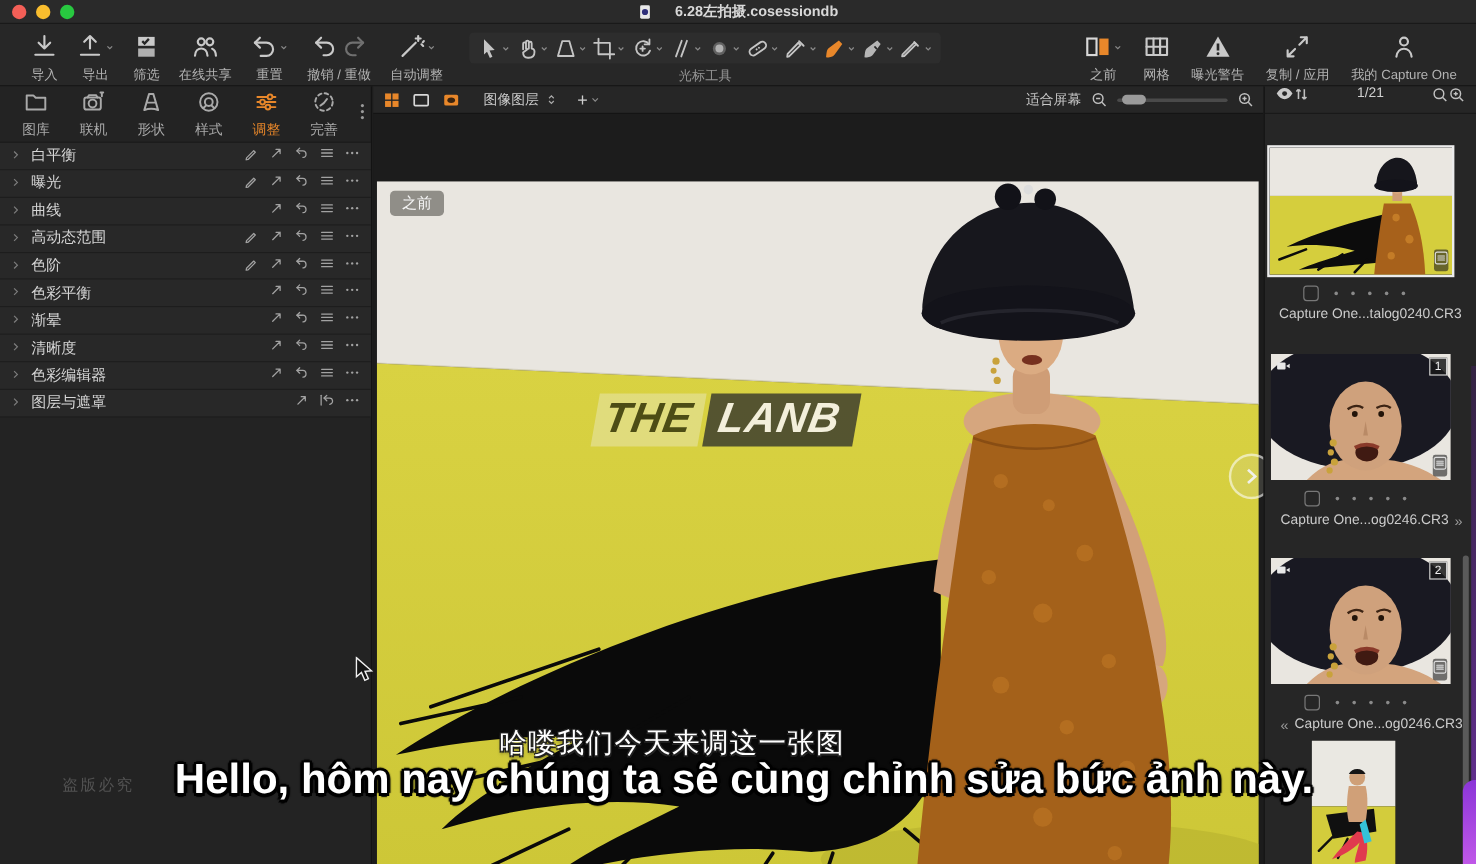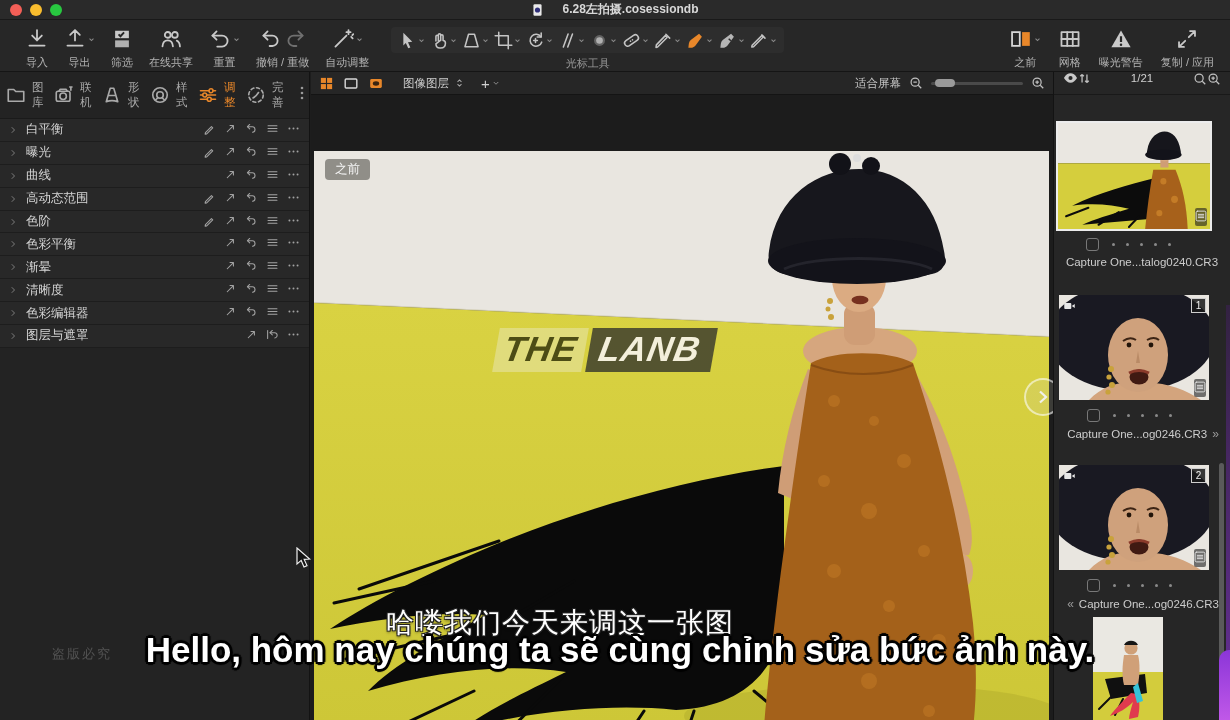--- a/index.html
+++ b/index.html
@@ -29,21 +29,21 @@
   .chev{color:#8a8a8a;}
   .tb-center{display:flex;flex-direction:column;align-items:center;margin-left:22px;padding-top:7px;}
   .ctools{display:flex;align-items:center;gap:3px;height:26px;background:#2d2d2d;border-radius:4px;padding:0 6px;}
   .ctool{display:flex;align-items:center;gap:1px;color:#c4c4c4;padding:2px 1px;}
   .ctool.sel{color:#e8872a;}
   .ctools-label{font-size:11px;color:#969696;margin-top:3px;}
 
   
   .left-panel{position:absolute;left:0;top:72px;width:310px;bottom:0;background:#232323;border-right:1px solid #131313;}
   .tabs{height:46px;display:flex;align-items:center;gap:0;padding:0 6px;}
-  .tab{flex:0 0 48px;display:flex;flex-direction:row;align-items:center;gap:6px;color:#a9a9a9;}
+  .tab{flex:0 0 48px;display:flex;flex-direction:column;align-items:center;gap:6px;color:#a9a9a9;}
   .tab .tlab{font-size:11.5px;}
   .tab.active{color:#e8872a;}
   .tab.active .tlab{color:#e8872a;}
   .tabs-more{margin-left:auto;color:#9a9a9a;padding-right:4px;}
   .tool-list{border-top:1px solid #1a1a1a;}
   .trow{height:22.9px;display:flex;align-items:center;padding:0 9px;background:#282828;border-bottom:1px solid #1d1d1d;}
   .trow .disc{color:#7d7d7d;margin-right:9px;}
   .trow .tname{font-size:12.5px;color:#d6d6d6;}
   .trow .ricons{margin-left:auto;display:flex;align-items:center;gap:8px;color:#a2a2a2;}
 
@@ -85,21 +85,21 @@
   .tcheck{width:13px;height:13px;border:1px solid #787878;border-radius:3px;}
   .tdots{display:flex;gap:11px;margin-left:13px;}
   .tdots i{width:3px;height:3px;border-radius:50%;background:#8a8a8a;}
   .tcap{margin-top:5px;font-size:11.5px;color:#cccccc;text-align:center;white-space:nowrap;display:flex;justify-content:center;gap:5px;align-items:center;}
   .tcap .vtog{color:#9a9a9a;font-size:12px;}
   .fs-scrollbar{position:absolute;right:6px;top:368px;width:5px;height:205px;background:#5a5a5a;border-radius:3px;}
   .purple-strip{position:absolute;right:0;top:210px;width:4px;bottom:0;background:linear-gradient(#3a2050,#8b35d8);opacity:.65;}
   .purple-blob{position:absolute;right:0;bottom:0;width:11px;height:70px;border-radius:10px 0 0 0;background:linear-gradient(180deg,#8b35d8,#c058e8);}
 
   
-  .sub-zh{position:absolute;left:0;top:604px;width:1120px;text-align:center;font-size:28px;color:#fff;letter-spacing:1px;
+  .sub-zh{position:absolute;left:0;top:604px;width:1120px;text-align:center;font-size:23px;color:#fff;letter-spacing:1px;
     text-shadow:-1px -1px 0 #222,1px -1px 0 #222,-1px 1px 0 #222,1px 1px 0 #222,0 2px 3px rgba(0,0,0,.6);z-index:30;}
   .sub-vi{position:absolute;left:0;top:630px;width:1240px;text-align:center;font-size:35px;font-weight:800;color:#fff;z-index:31;
     text-shadow:-2px -2px 0 #000,2px -2px 0 #000,-2px 2px 0 #000,2px 2px 0 #000,0 3px 1px #000,3px 0 1px #000,-3px 0 1px #000,0 -3px 1px #000;}
   .pirate{position:absolute;left:52px;top:645px;font-size:13px;color:#8a8a8a;opacity:.45;z-index:29;letter-spacing:2px;}
 
   .cursor{position:absolute;left:296px;top:547px;z-index:40;}
 </style>
 </head>
 <body>
 
@@ -428,20 +428,31 @@
     <div class="tb-item">
       <div class="tb-icons">
             <span class="icon ">
               <svg width="22" height="22" viewBox="0 0 16 16">
                 <path d="M9.3 6.7 13.8 2.2M13.8 2.2h-3.6M13.8 2.2v3.6" stroke="currentColor" fill="none" stroke-width="1.3" stroke-linecap="round" stroke-linejoin="round"></path>
                 <path d="M6.7 9.3 2.2 13.8M2.2 13.8h3.6M2.2 13.8v-3.6" stroke="currentColor" fill="none" stroke-width="1.3" stroke-linecap="round" stroke-linejoin="round"></path>
               </svg>
             </span>
           </div>
       <div class="tb-label">复制 / 应用</div>
+    </div>
+    <div class="tb-item">
+      <div class="tb-icons">
+            <span class="icon ">
+              <svg width="22" height="22" viewBox="0 0 16 16">
+                <circle cx="8" cy="4.8" r="2.4" stroke="currentColor" fill="none" stroke-width="1.3" stroke-linecap="round" stroke-linejoin="round"></circle>
+                <path d="M3.4 14c.4-3.2 2.4-4.8 4.6-4.8s4.2 1.6 4.6 4.8" stroke="currentColor" fill="none" stroke-width="1.3" stroke-linecap="round" stroke-linejoin="round"></path>
+              </svg>
+            </span>
+          </div>
+      <div class="tb-label">我的 Capture One</div>
     </div>
       </div>
   </div>
 
   <div class="left-panel">
     <div class="tabs" id="tabs">
   <div class="tab">
     <span class="icon ">
             <svg width="20" height="20" viewBox="0 0 16 16">
               <path d="M1.8 3.6h4.4L7.8 5.2h6.4V13H1.8z" stroke="currentColor" fill="none" stroke-width="1.3" stroke-linecap="round" stroke-linejoin="round"></path>

